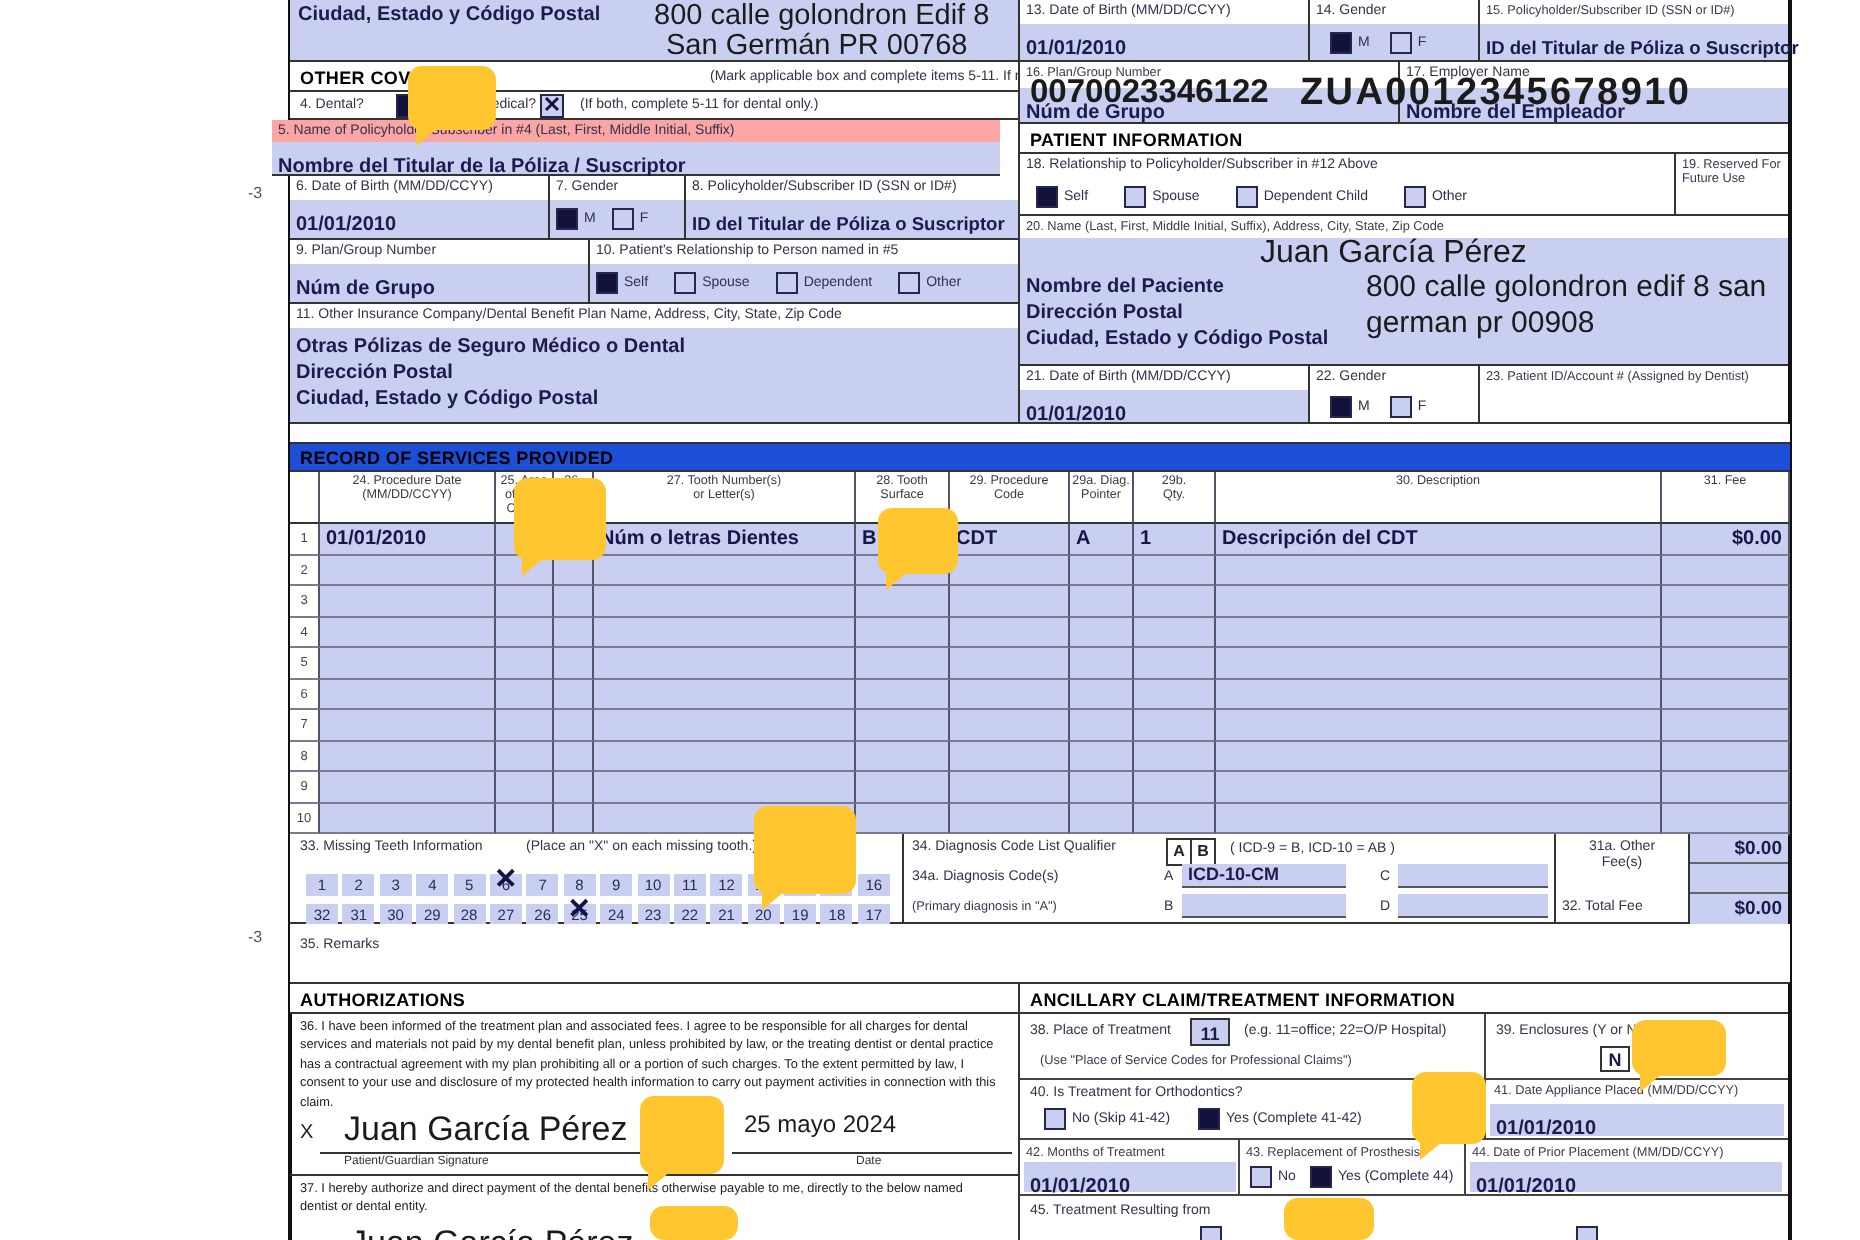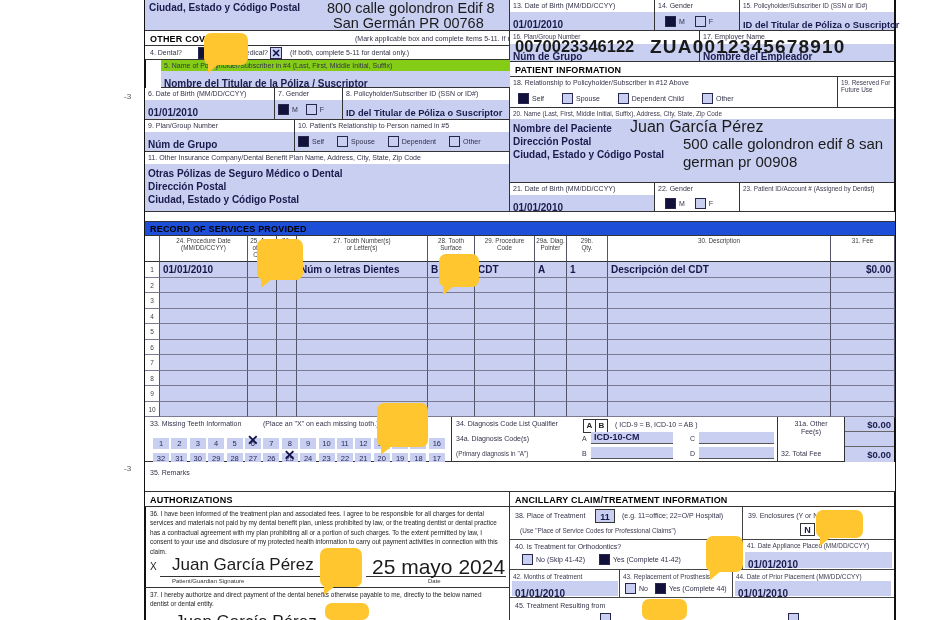--- a/index.html
+++ b/index.html
@@ -72,21 +72,21 @@
 </div>
 
 <div class="abs bb" style="left:145px;top:46px;width:364px;height:14px;background:#fff;">
   <span class="lab" style="position:absolute;left:5px;top:3px;">4. Dental?</span>
   <span class="cb filled" style="position:absolute;left:53px;top:1px;width:12px;height:12px;"></span>
   <span class="lab" style="position:absolute;left:95px;top:3px;">Medical?</span>
   <span class="cb" style="position:absolute;left:125px;top:1px;width:12px;height:12px;font-size:11px;line-height:10px;">✕</span>
   <span class="lab" style="position:absolute;left:145px;top:3px;white-space:nowrap;">(If both, complete 5-11 for dental only.)</span>
 </div>
 
-<div class="abs bb" style="left:161px;top:60px;width:364px;height:28px;background:#84cc16;">
+<div class="abs bb" style="left:136px;top:60px;width:364px;height:28px;background:#fca5a5;">
   <div class="lab" style="padding:2px 0 0 3px;">5. Name of Policyholder/Subscriber in #4 (Last, First, Middle Initial, Suffix)</div>
   <div class="band" style="height:16px;"><span class="es">Nombre del Titular de la Póliza / Suscriptor</span></div>
 </div>
 
 <div class="abs bb br" style="left:145px;top:88px;width:130px;height:32px;background:#fff;">
   <div class="lab" style="padding:2px 0 0 3px;">6. Date of Birth (MM/DD/CCYY)</div>
   <div class="band" style="height:19px;"><span class="es">01/01/2010</span></div>
 </div>
 <div class="abs bb br" style="left:275px;top:88px;width:68px;height:32px;background:#fff;">
   <div class="lab" style="padding:2px 0 0 3px;">7. Gender</div>
@@ -198,28 +198,28 @@
         <span class="cblab">Other</span>
       </span>
     </div>
 </div>
 <div class="abs bb" style="left:838px;top:77px;width:56px;height:31px;background:#fff;">
   <div class="lab65" style="padding:2px 0 0 3px;">19. Reserved For Future Use</div>
 </div>
 
 <div class="abs bb" style="left:510px;top:108px;width:384px;height:75px;background:#fff;">
   <div class="lab65" style="padding:2px 0 0 3px;white-space:nowrap;">20. Name (Last, First, Middle Initial, Suffix), Address, City, State, Zip Code</div>
-  <div class="band" style="height:63px;padding-top:3px;">
+  <div class="band" style="height:63px;padding-top:18px;">
     <div class="es" style="line-height:13px;">Nombre del Paciente</div>
     <div class="es" style="line-height:13px;">Dirección Postal</div>
     <div class="es" style="line-height:13px;">Ciudad, Estado y Código Postal</div>
   </div>
 </div>
 <div class="big" style="left:630px;top:118px;font-size:16px;">Juan García Pérez</div>
-<div class="big" style="left:683px;top:135px;font-size:15px;">500 calle golondron edif 8 san</div>
+<div class="big" style="left:683px;top:135px;font-size:15px;">800 calle golondron edif 8 san</div>
 <div class="big" style="left:683px;top:153px;font-size:15px;">german pr 00908</div>
 
 <div class="abs bb br" style="left:510px;top:183px;width:145px;height:29px;background:#fff;">
   <div class="lab" style="padding:2px 0 0 3px;">21. Date of Birth (MM/DD/CCYY)</div>
   <div class="band" style="height:16px;"><span class="es">01/01/2010</span></div>
 </div>
 <div class="abs bb br" style="left:655px;top:183px;width:85px;height:29px;background:#fff;">
   <div class="lab" style="padding:2px 0 0 3px;">22. Gender</div>
   <div class="band cbgroup" style="height:16px;gap:10px;padding-left:10px;background:#fff;">
       <span style="display: inline-flex; align-items: center;">
@@ -416,21 +416,21 @@
 <div class="abs bb" style="left:145px;top:462px;width:750px;height:30px;background:#fff;">
   <div class="lab" style="padding:7px 0 0 5px;">35. Remarks</div>
 </div>
 
 <div class="abs bb" style="left:145px;top:492px;width:364px;height:15px;background:#fff;">
   <span class="sechead" style="position:absolute;left:5px;top:3px;">AUTHORIZATIONS</span>
 </div>
 <div class="abs" style="left:150px;top:509px;width:352px;font-size:6.4px;line-height:9.4px;color:#222;">36. I have been informed of the treatment plan and associated fees. I agree to be responsible for all charges for dental services and materials not paid by my dental benefit plan, unless prohibited by law, or the treating dentist or dental practice has a contractual agreement with my plan prohibiting all or a portion of such charges. To the extent permitted by law, I consent to your use and disclosure of my protected health information to carry out payment activities in connection with this claim.</div>
 <span class="abs" style="left:150px;top:561px;font-size:10px;color:#222;">X</span>
 <div class="big" style="left:172px;top:555px;font-size:17px;">Juan García Pérez</div>
-<div class="big" style="left:372px;top:555px;font-size:21px;">25 mayo 2024</div>
+<div class="big" style="left:372px;top:555px;font-size:12px;">25 mayo 2024</div>
 <div class="abs" style="left:160px;top:576px;width:198px;height:1px;background:#333;"></div>
 <div class="abs" style="left:366px;top:576px;width:140px;height:1px;background:#333;"></div>
 <div class="abs" style="left:172px;top:578px;font-size:6px;color:#333;">Patient/Guardian Signature</div>
 <div class="abs" style="left:428px;top:578px;font-size:6px;color:#333;">Date</div>
 <div class="abs" style="left:145px;top:587px;width:364px;height:1px;background:#333;"></div>
 <div class="abs" style="left:150px;top:590px;width:346px;font-size:6.4px;line-height:9.4px;color:#222;">37. I hereby authorize and direct payment of the dental benefits otherwise payable to me, directly to the below named dentist or dental entity.</div>
 <div class="big" style="left:175px;top:612px;font-size:17px;">Juan García Pérez</div>
 
 <div class="abs bb" style="left:510px;top:492px;width:384px;height:15px;background:#fff;">
   <span class="sechead" style="position:absolute;left:5px;top:3px;">ANCILLARY CLAIM/TREATMENT INFORMATION</span>

